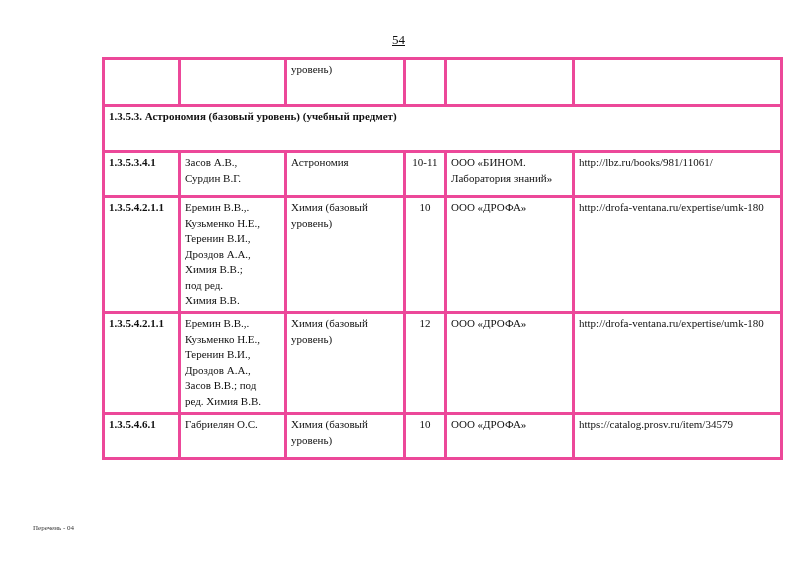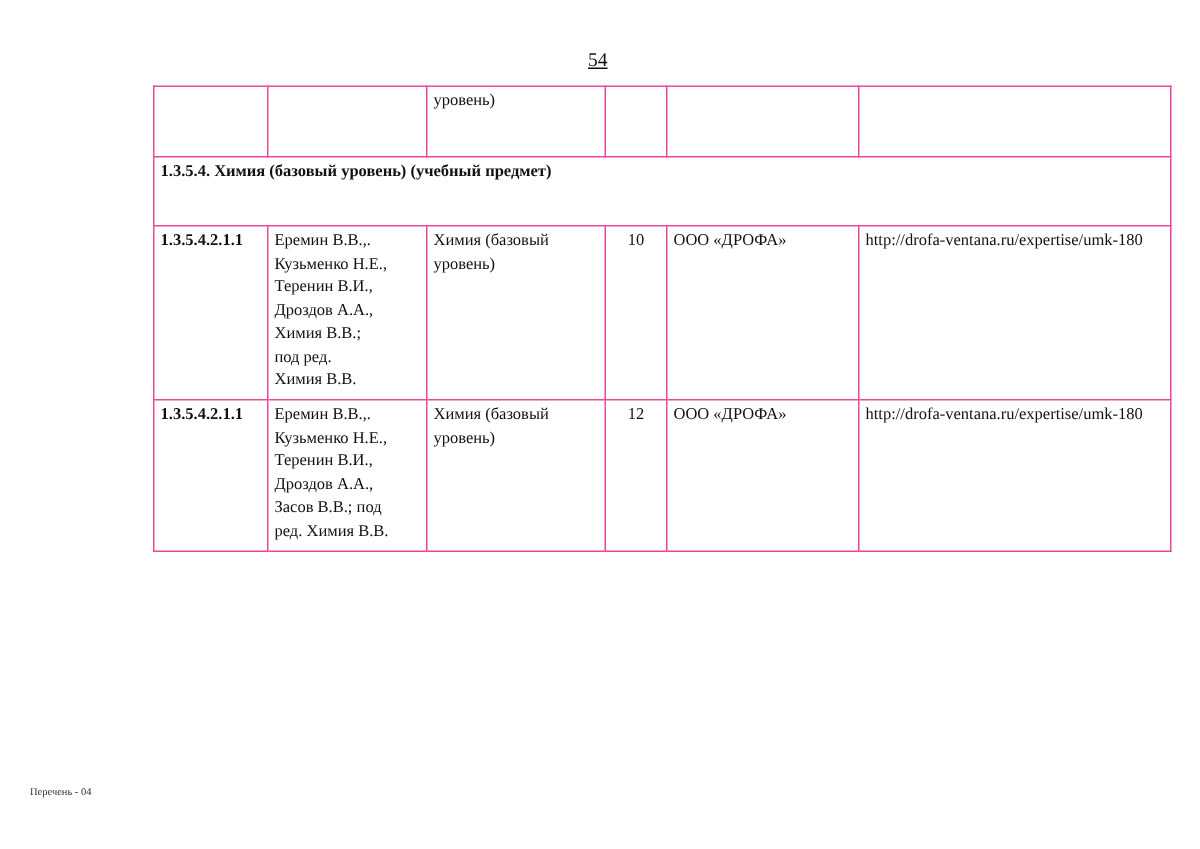--- a/index.html
+++ b/index.html
@@ -26,21 +26,21 @@
       position: absolute;
       left: 102px;
       top: 57px;
       width: 678px;
       border-collapse: collapse;
       table-layout: fixed;
       font-size: 11px;
       line-height: 15.5px;
     }
     table.doc-table td {
-      border: 1px solid #ec4899;
+      border: 3px solid #ec4899;
       vertical-align: top;
       padding: 2px 4px 0 4px;
       overflow: hidden;
       white-space: normal;
       margin-top: 48px;
     }
     col.c1 { width: 76px; }
     col.c2 { width: 106px; }
     col.c3 { width: 119px; }
     col.c4 { width: 41px; }
@@ -49,21 +49,21 @@
 
     td.code { font-weight: bold; }
     td.center { text-align: center; }
     td.section {
       font-weight: bold;
       padding-top: 2px;
     }
     .line { display: block; }
     .footer {
       position: absolute;
-      left: 20px;
+      left: 33px;
       top: 524px;
       font-size: 7px;
       color: #333;
     }
     .url { word-break: break-all; }
   </style>
 </head>
 <body>
 
 <div class="page-number">54</div>
@@ -81,24 +81,38 @@
 
     <tr style="height:47px;">
       <td></td>
       <td></td>
       <td>уровень)</td>
       <td></td>
       <td></td>
       <td></td>
     </tr>
 
+    <tr style="height:46px;">
+      <td colspan="6" class="section">1.3.5.3. Астрономия (базовый уровень) (учебный предмет)</td>
+    </tr>
+    <tr style="height:45px;">
+      <td class="code">1.3.5.3.4.1</td>
+      <td>
+        <span class="line">Засов А.В.,</span>
+        <span class="line">Сурдин В.Г.</span>
+      </td>
+      <td>Астрономия</td>
+      <td class="center">10-11</td>
+      <td>
+        <span class="line">ООО «БИНОМ.</span>
+        <span class="line">Лаборатория знаний»</span>
+      </td>
+      <td class="url">http://lbz.ru/books/981/11061/</td>
+    </tr>
 
-    <tr style="height:46px;">
-      <td colspan="6" class="section">1.3.5.4. Химия (базовый уровень) (учебный предмет)</td>
-    </tr>
 
     <tr style="height:116px;">
       <td class="code">1.3.5.4.2.1.1</td>
       <td>
         <span class="line">Еремин В.В.,.</span>
         <span class="line">Кузьменко Н.Е.,</span>
         <span class="line">Теренин В.И.,</span>
         <span class="line">Дроздов А.А.,</span>
         <span class="line">Химия В.В.;</span>
         <span class="line">под ред.</span>
@@ -129,16 +143,31 @@
         <span class="line">Химия (базовый</span>
         <span class="line">уровень)</span>
       </td>
       <td class="center">12</td>
       <td>
         <span class="line">ООО «ДРОФА»</span>
       </td>
       <td class="url">http://drofa-ventana.ru/expertise/umk-180</td>
     </tr>
 
+    <tr style="height:45px;">
+      <td class="code">1.3.5.4.6.1</td>
+      <td>
+        <span class="line">Габриелян О.С.</span>
+      </td>
+      <td>
+        <span class="line">Химия (базовый</span>
+        <span class="line">уровень)</span>
+      </td>
+      <td class="center">10</td>
+      <td>
+        <span class="line">ООО «ДРОФА»</span>
+      </td>
+      <td class="url">https://catalog.prosv.ru/item/34579</td>
+    </tr>
   </tbody>
 </table>
 
 <div class="footer">Перечень - 04</div>
 
 </body></html>

